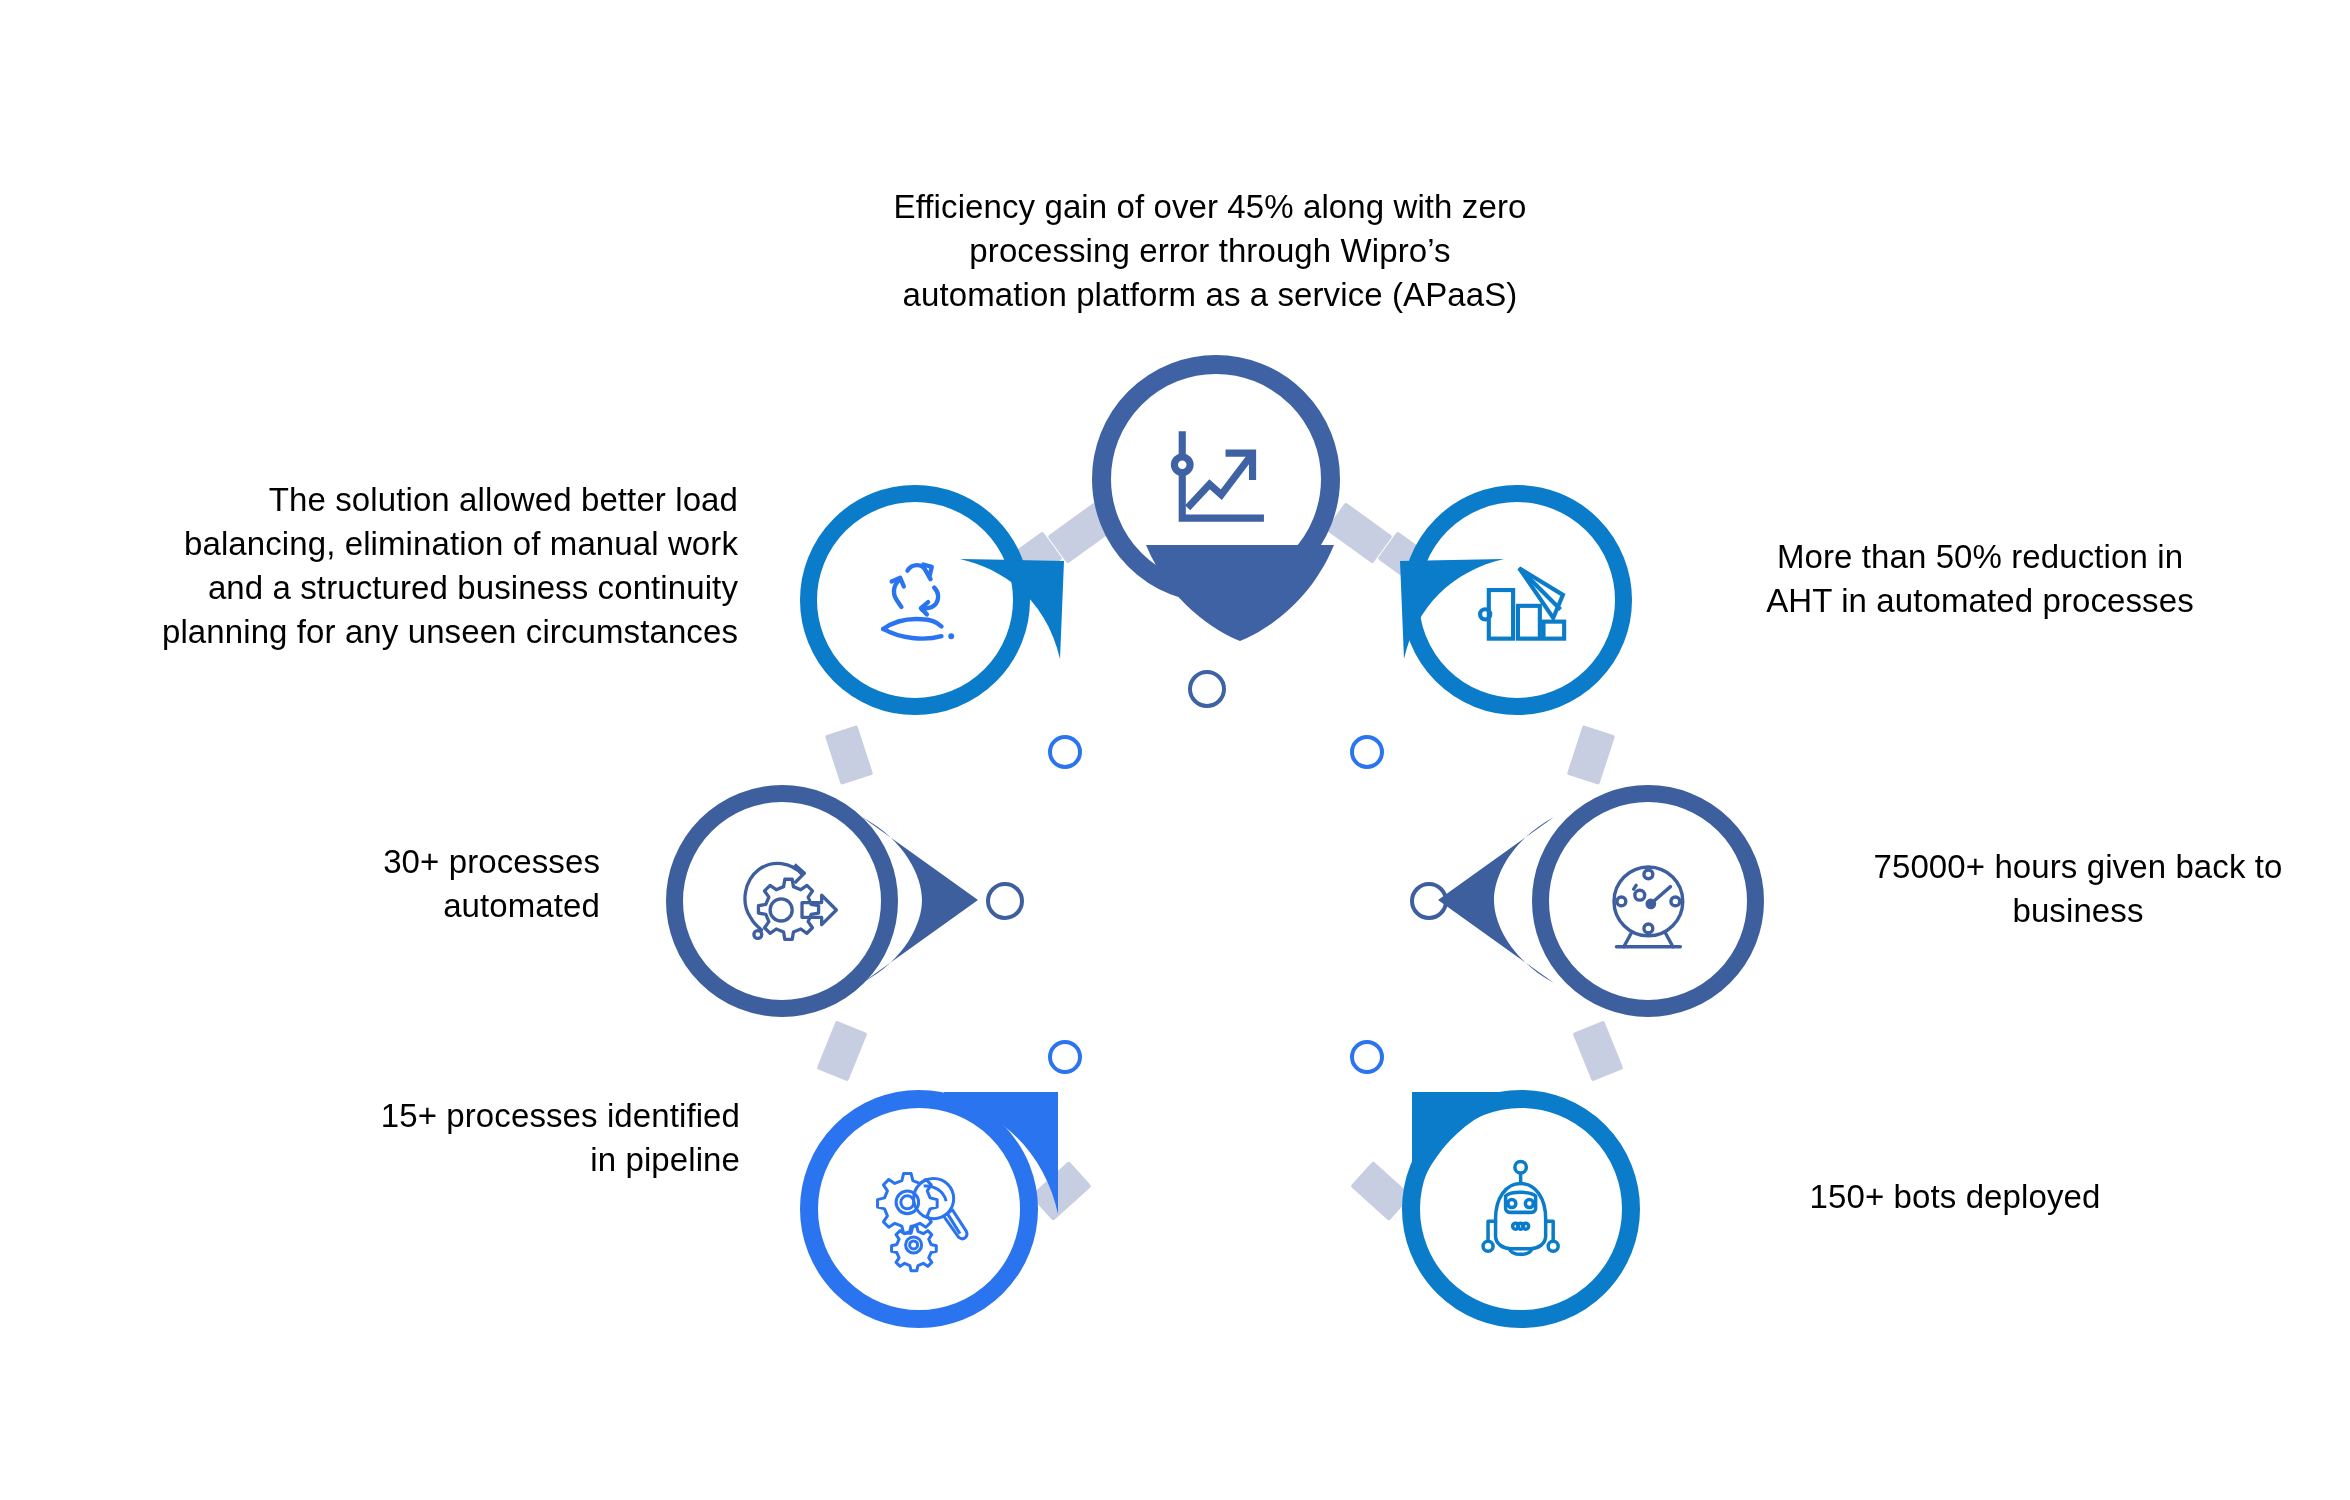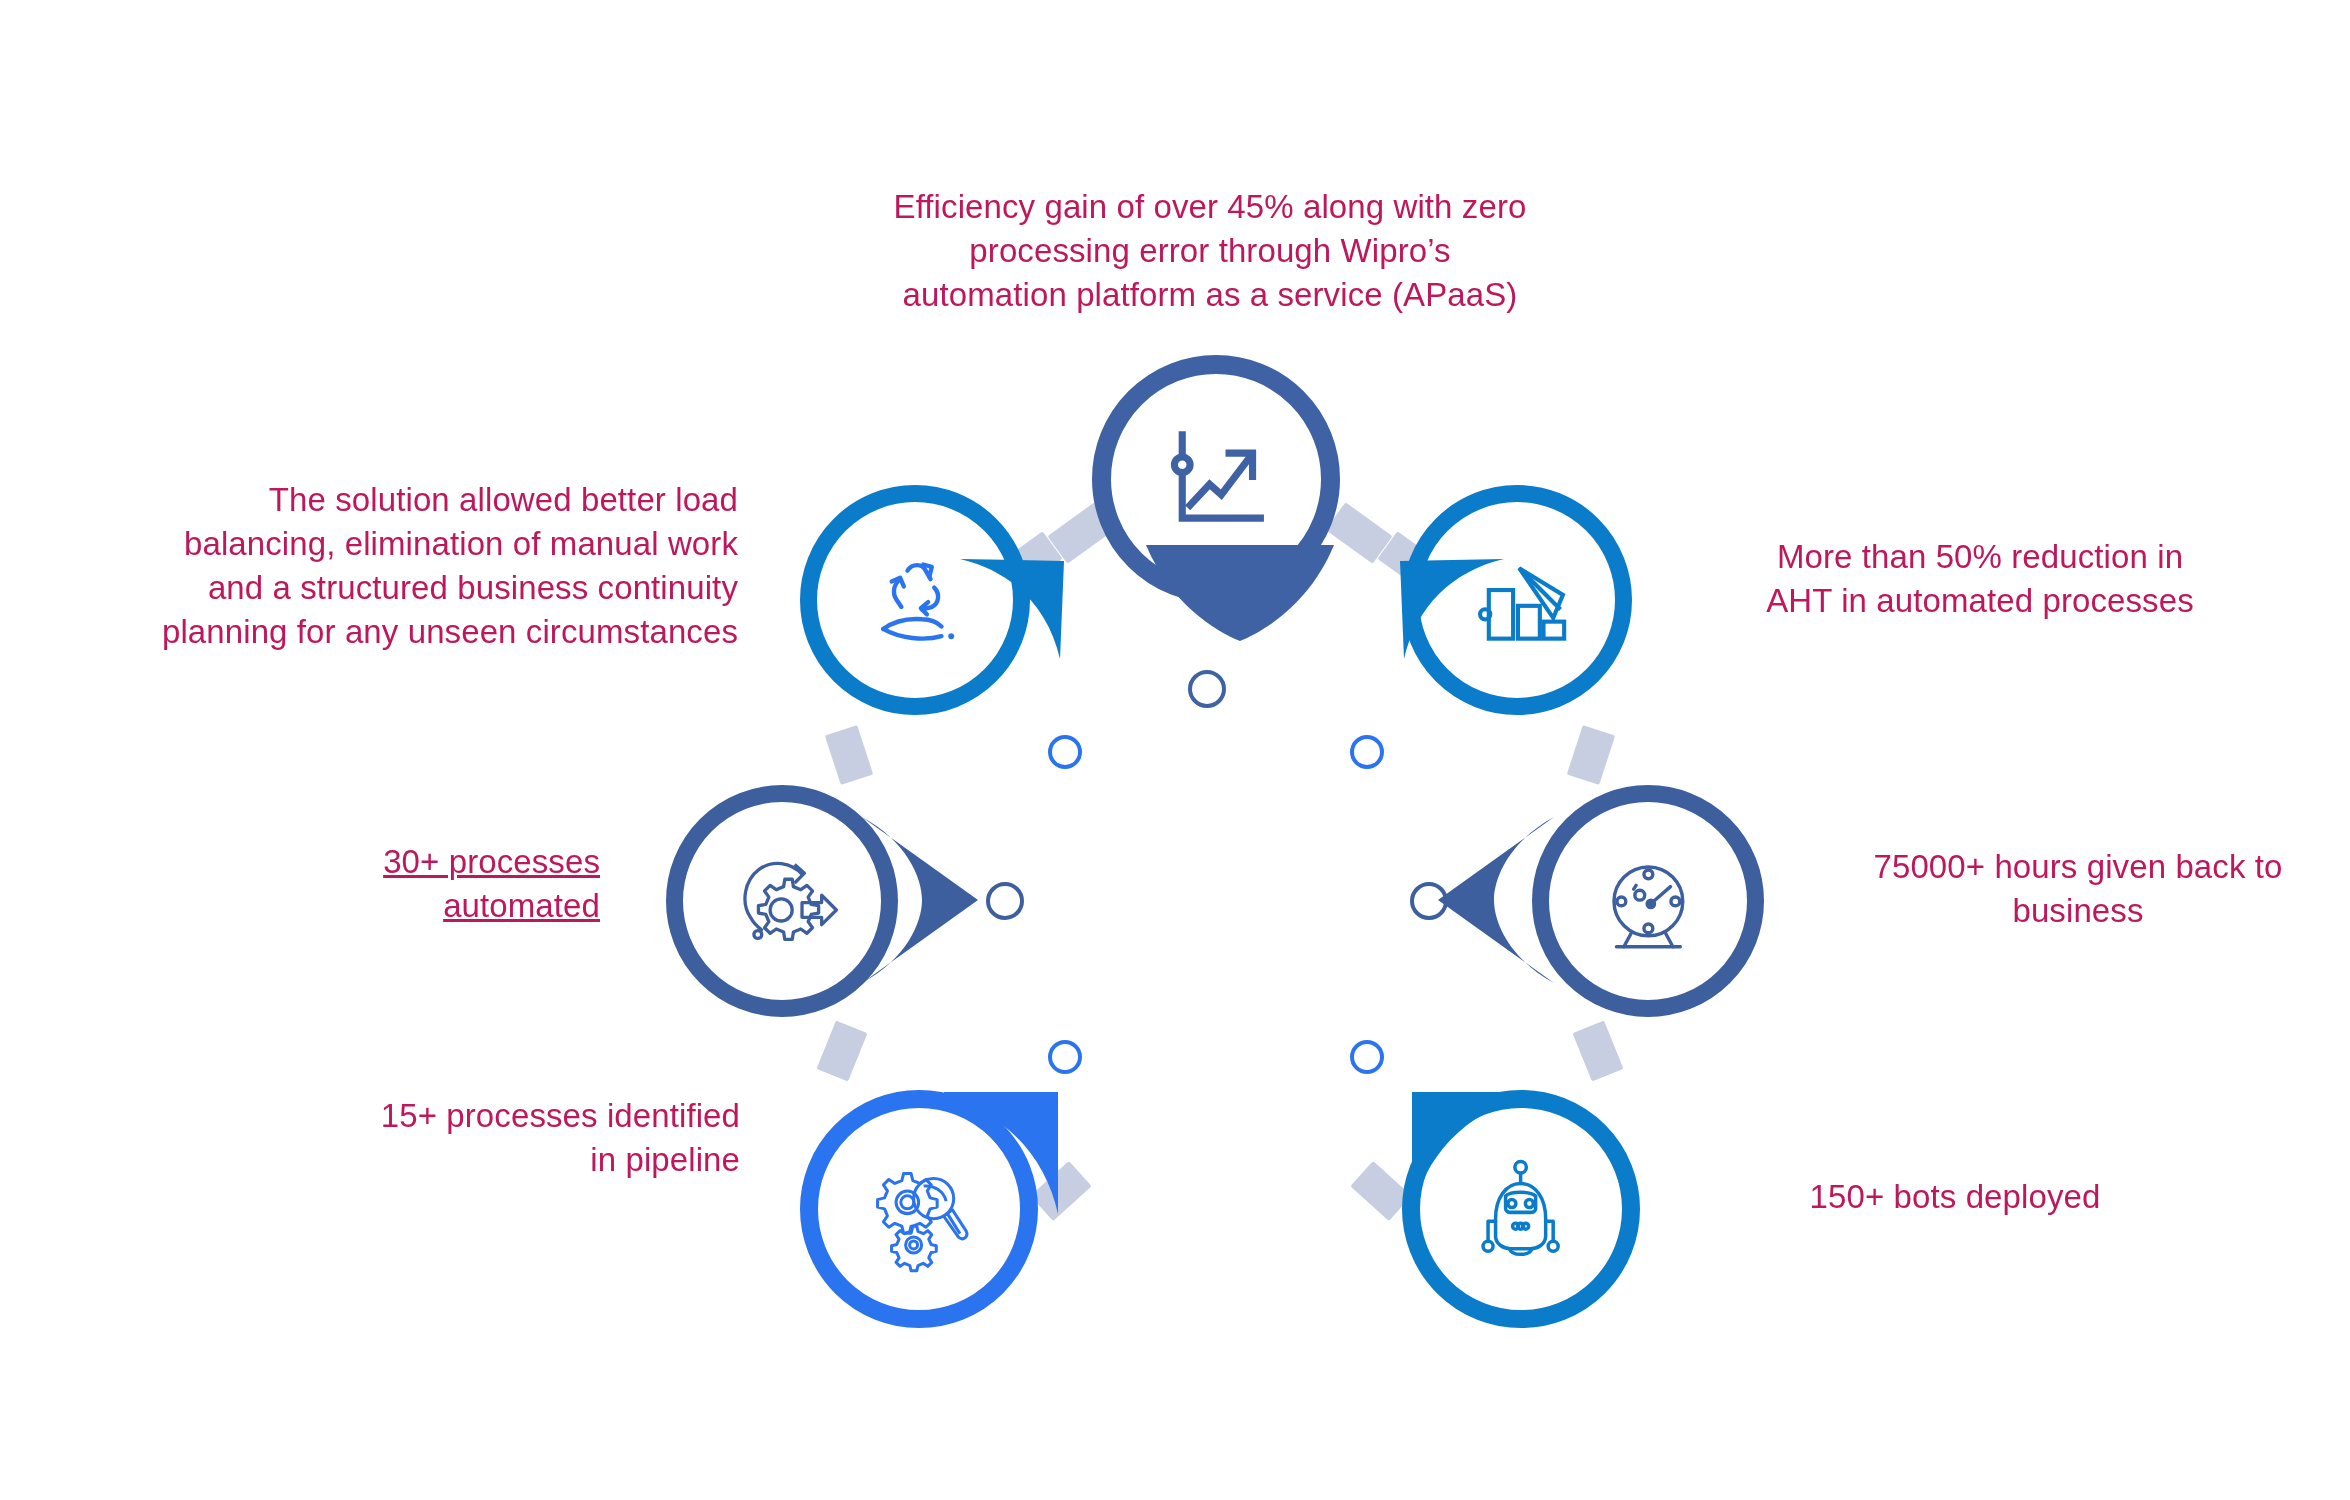--- a/index.html
+++ b/index.html
@@ -17,21 +17,21 @@
     height: 1500px;
     background: #ffffff;
     overflow: hidden;
   }
 
   
   .caption {
     position: absolute;
     font-size: 33px;
     line-height: 1.33;
-    color: #be185d;
+    color: #000000;
     letter-spacing: 0.1px;
     white-space: pre-line;
   }
   .caption.c-center { text-align: center; }
   .caption.c-right  { text-align: right; }
   .caption.c-left   { text-align: center; }
 
   
   .node {
     position: absolute;
@@ -171,21 +171,21 @@
         <path d="M66,28 C57,18 42,16 31,24 C19,33 16,51 24,63 C26,67 30,71 34,74"></path>
         <path d="M60,20 L68,27 L60,35"></path>
         <circle cx="30" cy="77" r="3.2"></circle>
         <path d="M52,32 l6,0 l1,6 l6,2.5 l5,-3.5 l4.5,4.5 l-3.5,5 l2.5,6 l6,1 l0,6 l-6,1 l-2.5,6 l3.5,5 l-4.5,4.5 l-5,-3.5 l-6,2.5 l-1,6 l-6,0 l-1,-6 l-6,-2.5 l-5,3.5 l-4.5,-4.5 l3.5,-5 l-2.5,-6 l-6,-1 l0,-6 l6,-1 l2.5,-6 l-3.5,-5 l4.5,-4.5 l5,3.5 l6,-2.5 Z"></path>
         <circle cx="49" cy="57" r="9"></circle>
         <path d="M66,51 L82,51 L82,45 L94,57 L82,69 L82,63 L66,63 Z"></path>
       </svg>
     </span>
   </div>
   <div class="marker" style="left:986px;top:882px;width:38px;height:38px;border:4px solid #3e5f9e;"></div>
-  <div class="caption c-right" style="left:180px;top:840px;width:420px;text-decoration:underline;">30+ processes
+  <div class="caption c-right" style="left:180px;top:840px;width:420px;">30+ processes
 automated</div>
 
   <div class="tail" style="left:1438px;top:815px;">
     <svg width="140" height="170" viewBox="0 0 140 170">
       <path d="M116,2 C72,26 56,62 56,85 C56,108 72,144 116,168 L0,85 Z" fill="#3e5f9e"></path>
     </svg>
   </div>
   <div class="node" style="left:1532px;top:785px;width:232px;height:232px;border:17px solid #3e5f9e;">
     <span class="icon-wrap">
       <svg viewBox="0 0 100 100" fill="none" stroke="#3e5f9e" stroke-width="2.8" stroke-linecap="round">

